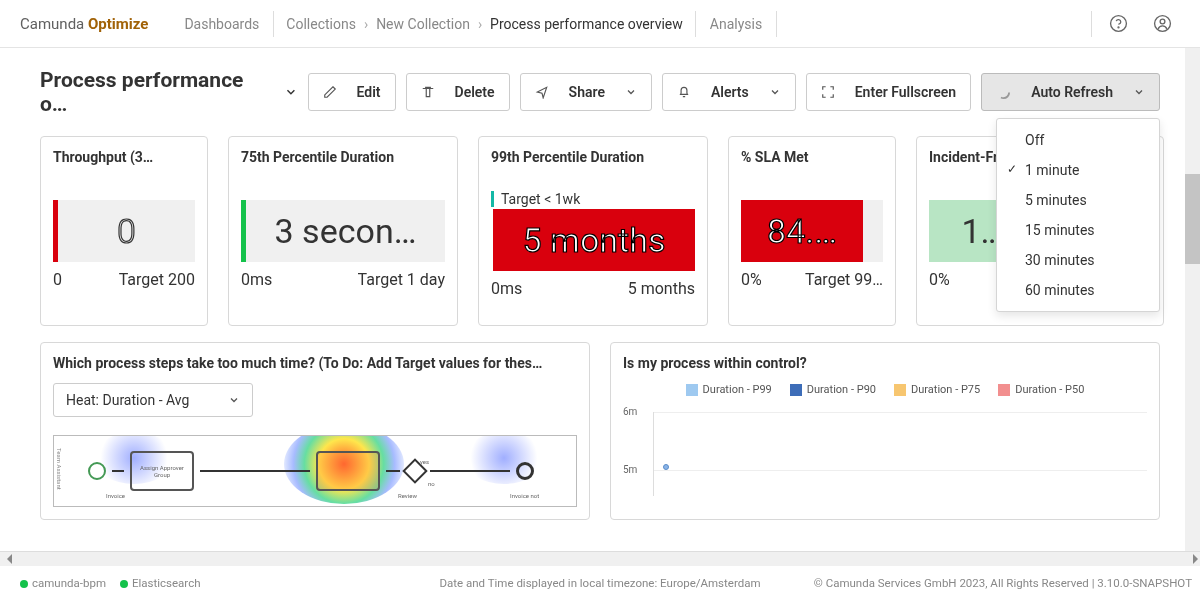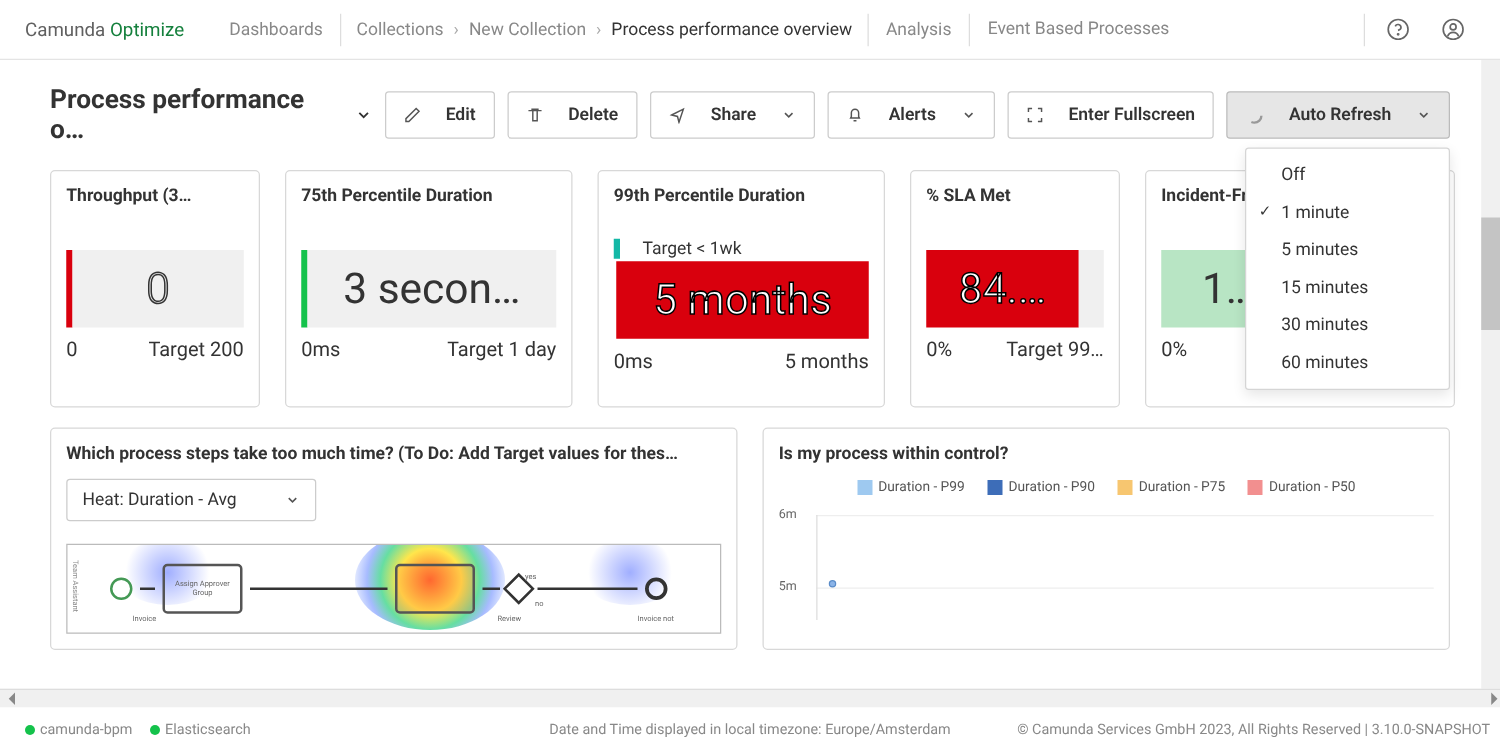--- a/index.html
+++ b/index.html
@@ -1,20 +1,20 @@
 <!DOCTYPE html>
 <html><head>
 <meta charset="utf-8">
 <style>
 * { margin: 0; padding: 0; box-sizing: border-box; font-family: -apple-system, BlinkMacSystemFont, "Segoe UI", Roboto, Arial, sans-serif; }
 body { background: #fff; color: #333; width: 1200px; height: 600px; overflow: hidden; position: relative; }
 
 .header { display: flex; align-items: center; height: 48px; border-bottom: 1px solid #e4e4e4; padding: 0 20px; }
 .logo { font-size: 15px; color: #606060; margin-right: 22px; }
-.logo b { color: #15803d; font-weight: 400; text-align: center; }
+.logo b { color: #a16207; font-weight: 700; text-align: center; }
 .nav { display: flex; align-items: center; height: 100%; flex: 1; }
 .nav-item { font-size: 14px; color: #888; padding: 13px 14px; cursor: pointer; height: 100%; display: flex; align-items: center; }
 .nav-sep { width: 1px; height: 26px; background: #ddd; }
 .breadcrumb { display: flex; align-items: center; font-size: 14px; color: #888; gap: 8px; padding: 0 12px; }
 .breadcrumb .current { color: #333; }
 .breadcrumb .chev { color: #aaa; }
 .header-right { display: flex; align-items: center; gap: 8px; }
 .icon-btn { width: 36px; height: 36px; display: flex; align-items: center; justify-content: center; cursor: pointer; color: #666; }
 
 .toolbar { display: flex; align-items: center; padding: 20px 40px; gap: 10px; }
@@ -41,21 +41,21 @@
 .big-bar { display: flex; height: 62px; margin-bottom: 8px; }
 .big-bar .accent { width: 5px; }
 .big-bar .fill { flex: 1; background: #f0f0f0; display: flex; align-items: center; justify-content: center; }
 .big-val { font-size: 34px; font-weight: 400; white-space: nowrap; overflow: hidden; text-overflow: ellipsis; -webkit-text-stroke: 1.2px #333; color: #fff; }
 .big-val.outline-only { color: transparent; -webkit-text-stroke: 1.2px #333; font-weight: 300; }
 .red .fill { background: #d9000d; }
 .red .big-val { color: #fff; -webkit-text-stroke: 1.2px #000; }
 .green .fill { background: #b8e5c4; }
 .card-range { display: flex; justify-content: space-between; font-size: 16px; color: #333; white-space: nowrap; }
 .card-range .r-right { text-align: right; overflow: hidden; text-overflow: ellipsis; margin-left: 8px; }
-.target-label { font-size: 14px; margin-bottom: 2px; padding-left: 18px; border-left: 5px solid #14b8a6; margin-left: 0px; }
+.target-label { font-size: 14px; margin-bottom: 2px; padding-left: 7px; border-left: 3px solid #14b8a6; margin-left: 0px; }
 
 .panels-row { display: flex; gap: 20px; }
 .panel { border: 1px solid #d8d8d8; border-radius: 4px; padding: 12px; flex: 1; }
 .panel-title { font-size: 14px; font-weight: 700; margin-bottom: 12px; }
 .select-box { border: 1px solid #ccc; border-radius: 3px; padding: 8px 12px; width: 200px; font-size: 14px; display: flex; justify-content: space-between; align-items: center; cursor: pointer; margin-bottom: 18px; }
 
 .heatmap { border: 1px solid #bbb; padding: 14px 20px; height: 72px; position: relative; overflow: hidden; }
 .flow { display: flex; align-items: center; gap: 6px; position: relative; height: 100%; }
 .circ { width: 18px; height: 18px; border: 2px solid #495; border-radius: 50%; }
 .circ.bold { border: 3px solid #333; }
@@ -99,21 +99,20 @@
     <div class="breadcrumb">
       <span>Collections</span>
       <span class="chev">›</span>
       <span>New Collection</span>
       <span class="chev">›</span>
       <span class="current">Process performance overview</span>
     </div>
     <div class="nav-sep"></div>
     <div class="nav-item">Analysis</div>
     <div class="nav-sep"></div>
-    <div class="nav-item" style="line-height:1.2">Event Based Processes</div>
   </div>
   <div class="header-right">
     <div class="nav-sep"></div>
     <div class="icon-btn">
       <svg width="19" height="19" viewBox="0 0 24 24" fill="none" stroke="currentColor" stroke-width="1.7">
           <circle cx="12" cy="12" r="10"></circle>
           <path d="M9.1 9a3 3 0 015.8 1c0 2-3 3-3 3"></path>
           <circle cx="12" cy="17" r="0.6" fill="currentColor"></circle>
         </svg>
     </div>

